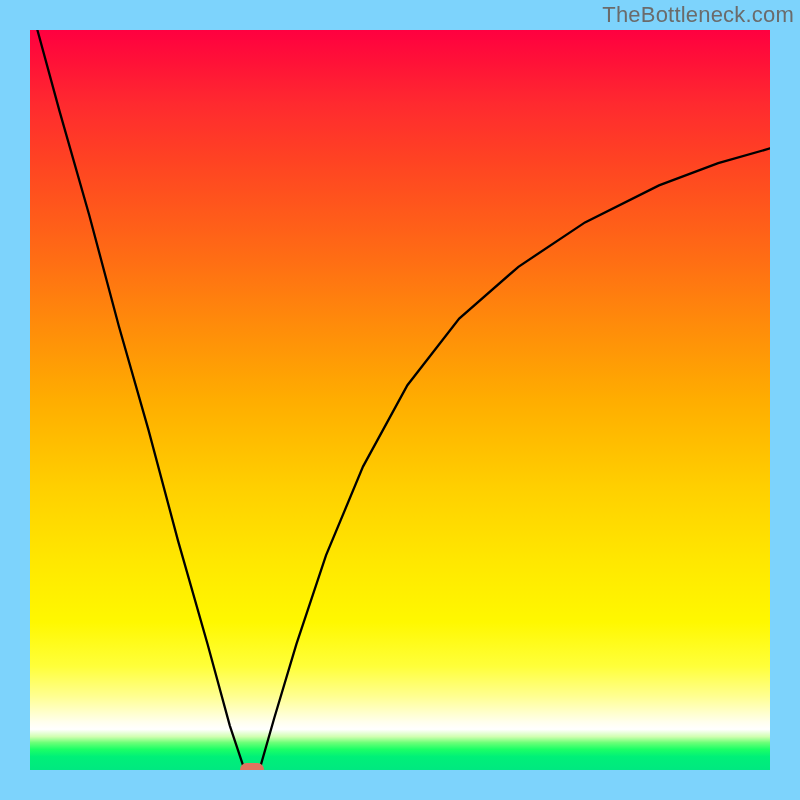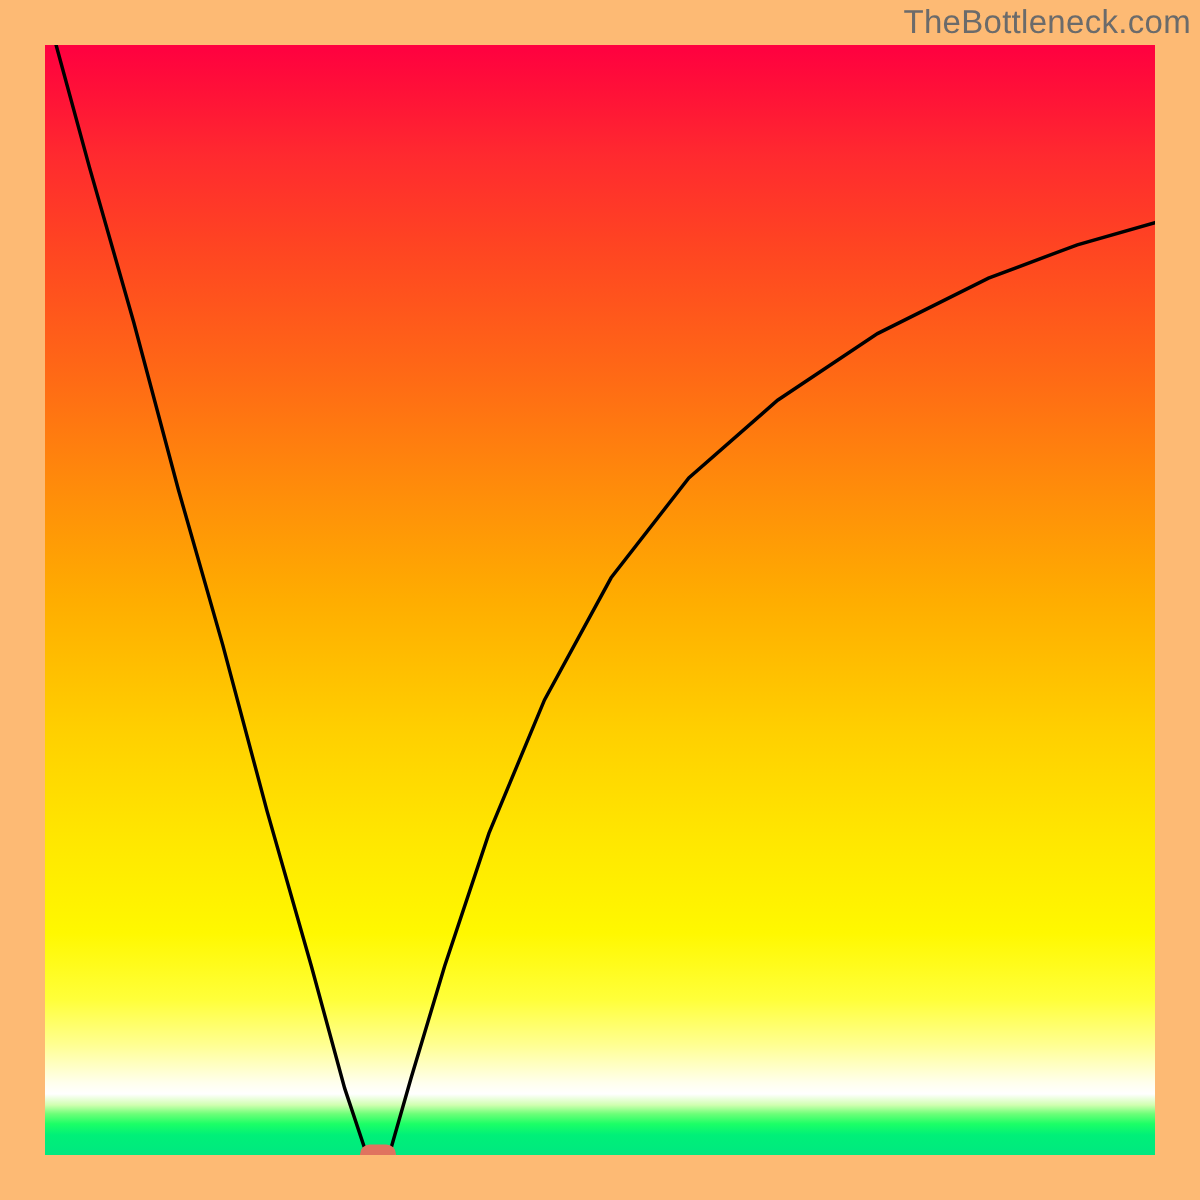--- a/index.html
+++ b/index.html
@@ -8,21 +8,21 @@
     width: 800px;
     height: 800px;
     overflow: hidden;
     background: #000;
     font-family: Arial, Helvetica, sans-serif;
   }
   .frame {
     position: relative;
     width: 800px;
     height: 800px;
-    background: #fdba74;
+    background: #7dd3fc;
   }
   .plot {
     position: absolute;
     left: 30px;
     top: 30px;
     width: 740px;
     height: 740px;
     overflow: hidden;
   }
   .gradient {

